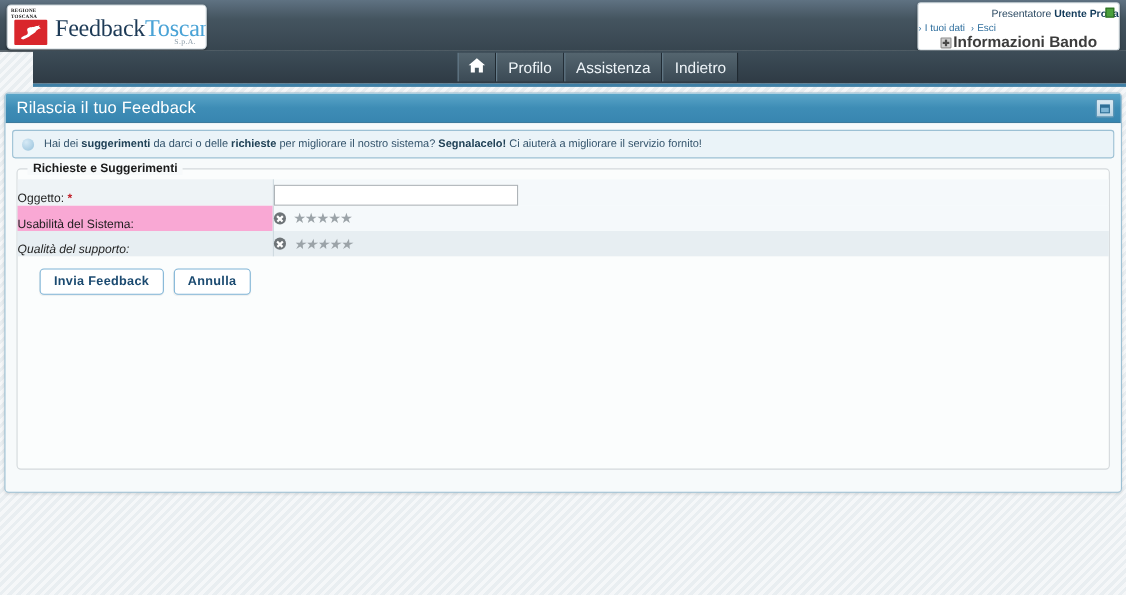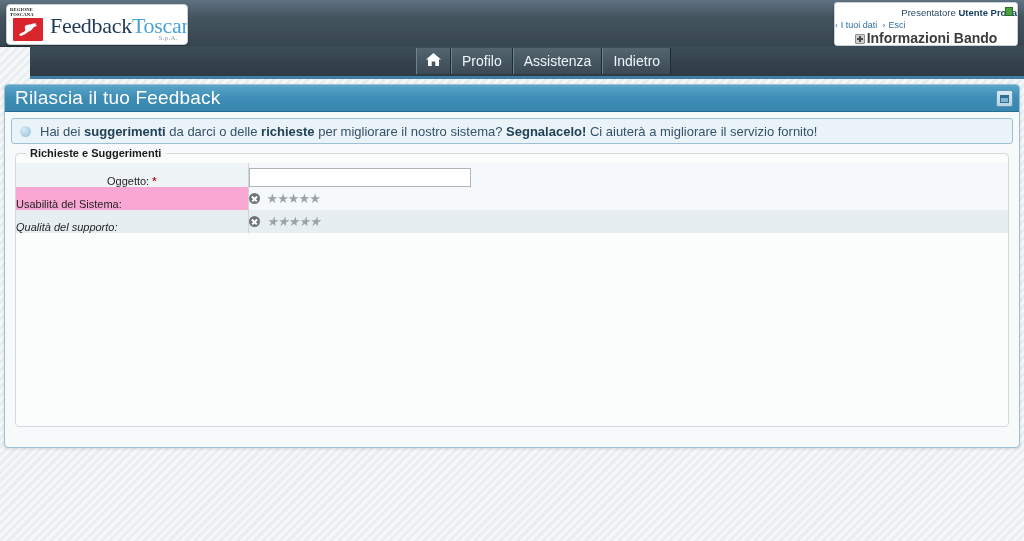--- a/index.html
+++ b/index.html
@@ -212,21 +212,21 @@
     height: 26px;
     background: linear-gradient(to bottom, #5ba6c9 0%, #3e8db6 50%, #3886b0 100%);
     border-bottom: 1px solid #2b6e94;
     border-radius: 3px 3px 0 0;
     display: flex;
     align-items: center;
     position: relative;
   }
   .panel-title-text {
     color: #ffffff;
-    font-size: 19px;
+    font-size: 15px;
     font-weight: normal;
     margin-left: 10px;
     letter-spacing: .2px;
   }
   .panel-title-icon {
     position: absolute;
     right: 6px; top: 5px;
     width: 15px; height: 15px;
     background: linear-gradient(to bottom,#dbeaf3,#b9d3e3);
     border: 1px solid #5f95b5;
@@ -258,21 +258,21 @@
     box-sizing: border-box;
   }
   .info-icon {
     width: 11px; height: 11px;
     border-radius: 50%;
     background: radial-gradient(circle at 35% 30%, #d6eaf6 0%, #a9cde3 70%, #8fbcd6 100%);
     margin-right: 9px;
     flex: 0 0 auto;
   }
   .info-text {
-    font-size: 13px;
+    font-size: 10px;
     color: #33536b;
     white-space: nowrap;
   }
   .info-text b { color: #214257; }
 
   
   .fieldset {
     margin: 9px 4px 0 4px;
     border: 1px solid #d4d9dc;
     border-radius: 4px;
@@ -312,21 +312,21 @@
     padding: 0 0 4px 28px;
     box-sizing: border-box;
   }
   .val-cell {
     background: #f5f9fb;
     padding-left: 9px;
     box-sizing: border-box;
   }
   .row-oggetto .lbl-cell,
   .row-oggetto .val-cell { height: 24px; background: #f5f9fb; }
-  .row-oggetto .lbl-cell { background: #eef3f6; text-align: center; }
+  .row-oggetto .lbl-cell { background: #eef3f6; }
 
   .row-testo .lbl-cell { height: 152px; background: #e7eef2; }
   .row-testo .val-cell { height: 152px; background: #ffffff; vertical-align: top; padding-top: 0; }
 
   .row-usab .lbl-cell, .row-usab .val-cell { height: 23px; background: #f5f9fb; }
   .row-usab .lbl-cell { background: #f9a8d4; }
   .row-qual .lbl-cell, .row-qual .val-cell { height: 23px; background: #e7eef2; font-style: italic; }
 
   .req { color: #c0202a; font-weight: bold; font-size: 11px; }
 
@@ -544,18 +544,22 @@
                   <span class="star">★</span>
                   <span class="star">★</span>
                   <span class="star">★</span>
                 </span>
               </div>
             </td>
           </tr>
         </tbody>
           </table>
 
+        <div class="btn-row">
+          <button class="btn">Invia Feedback</button>
+          <button class="btn">Annulla</button>
+        </div>
       </div>
 
     </div>
   </div>
 
 </div>
 
 </body></html>

